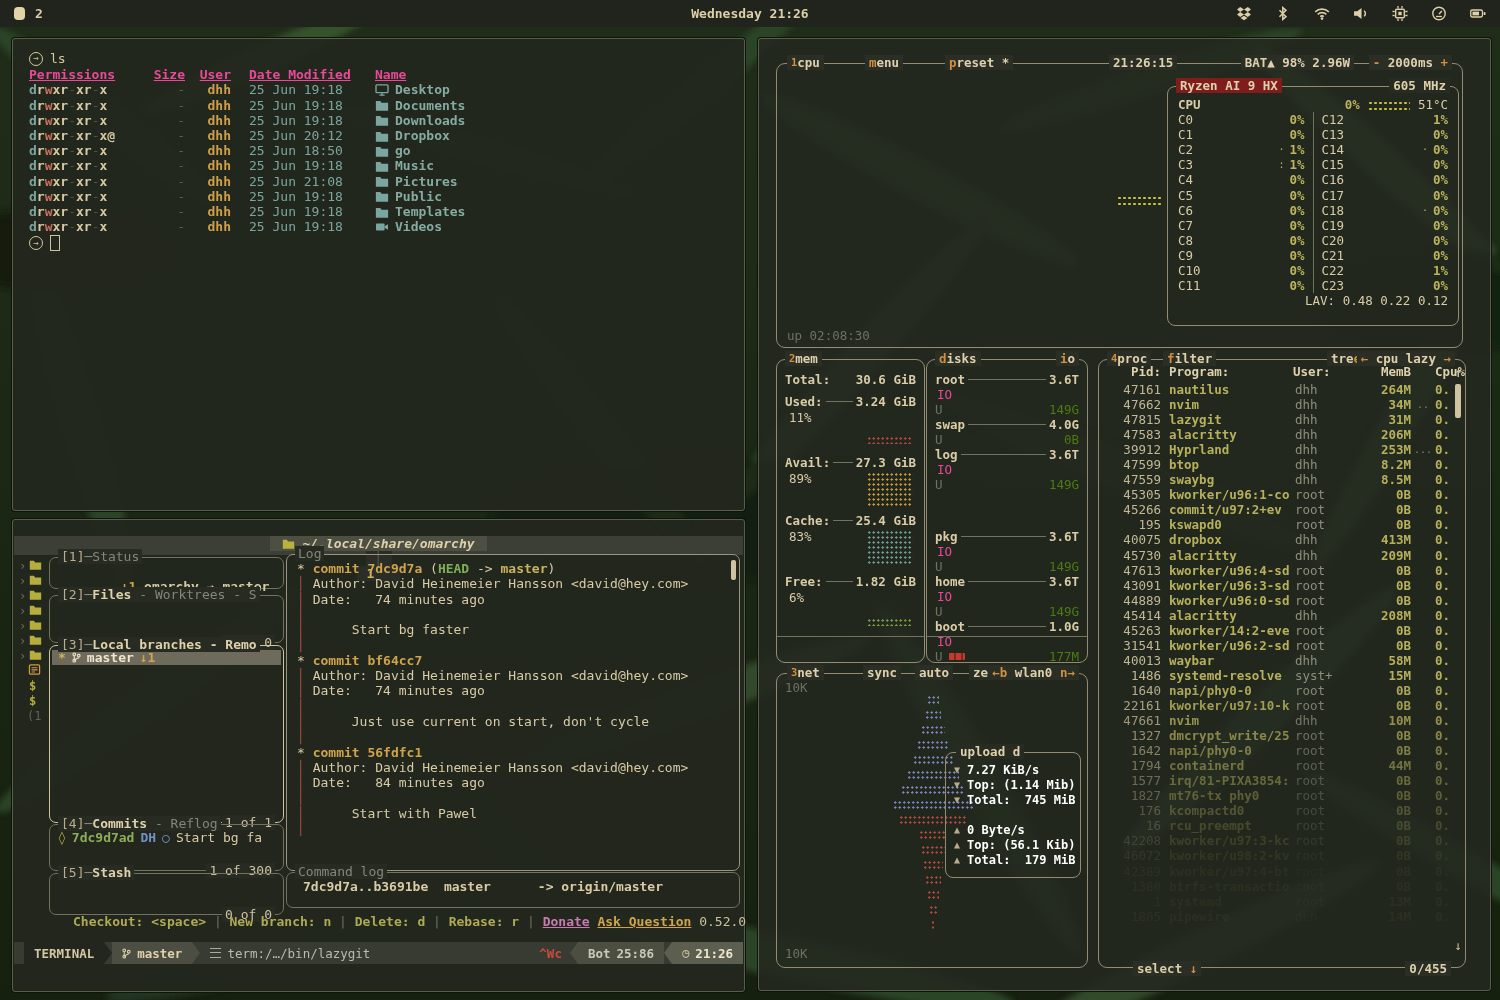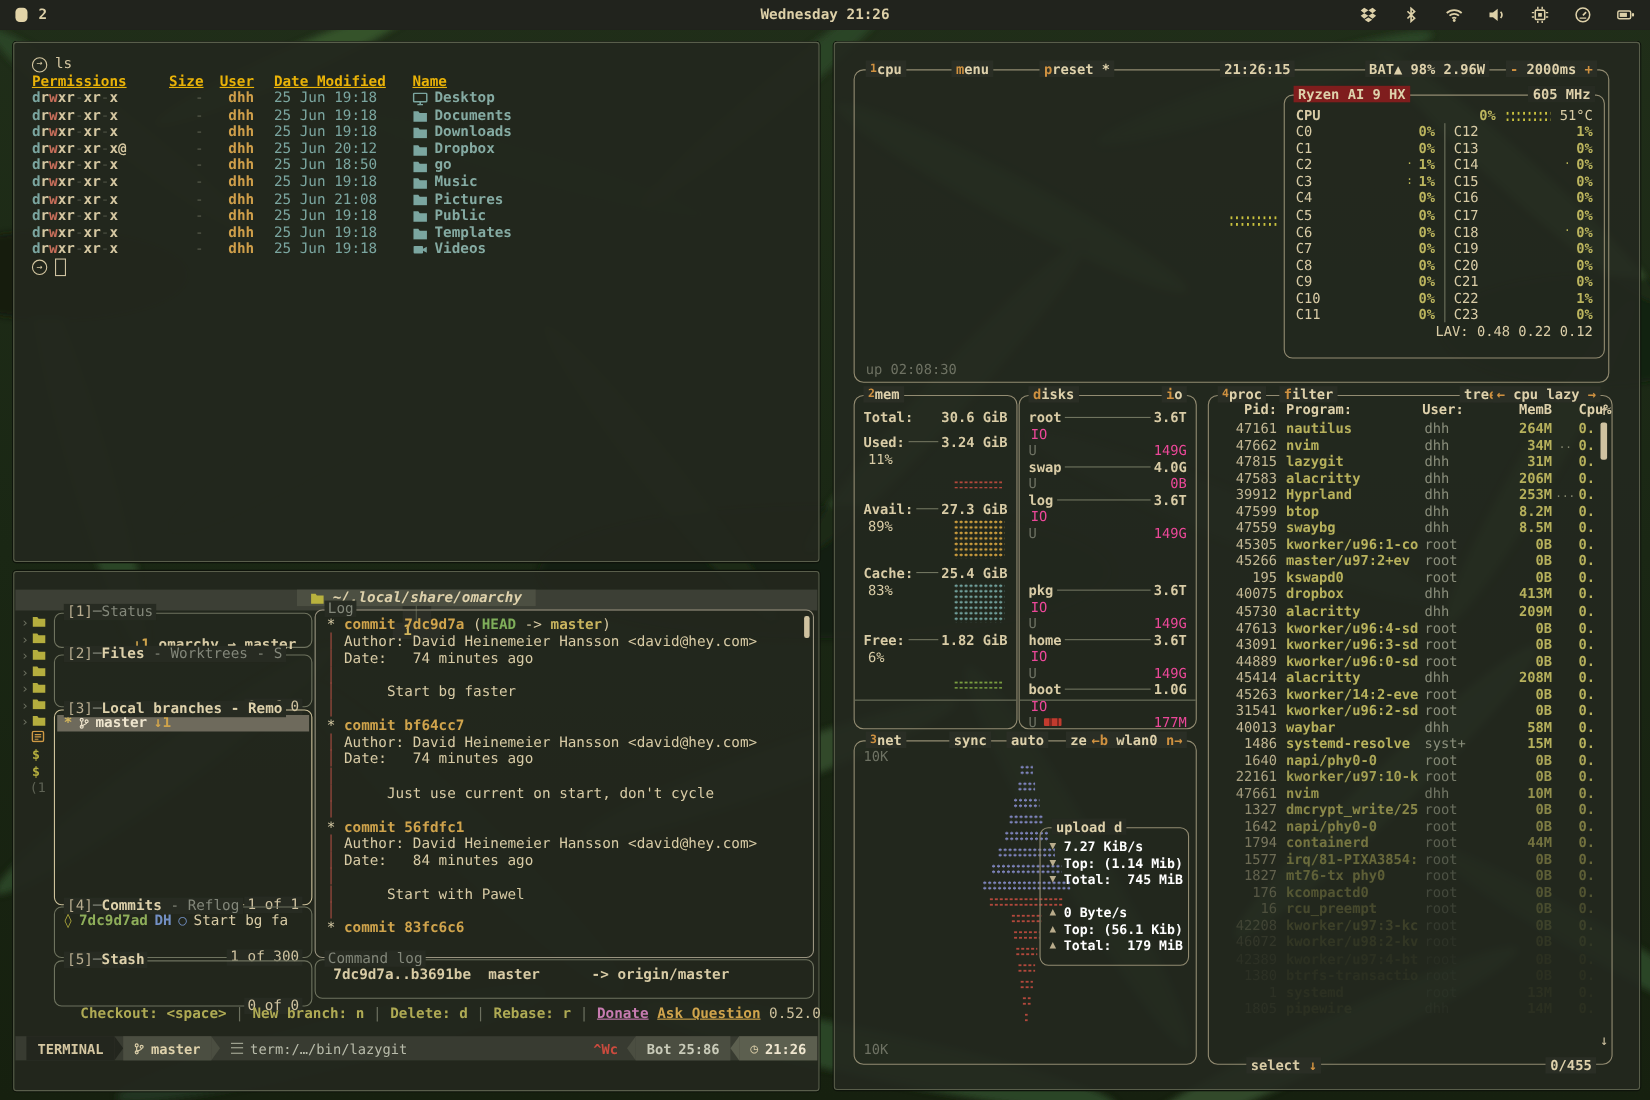--- a/index.html
+++ b/index.html
@@ -19,21 +19,21 @@
   .tbi{width:16px;height:15px;color:#ddd0a8;display:inline-flex;align-items:center;}
   .tbi svg{width:100%;height:100%;fill:currentColor;}
   
   .win{position:absolute;border:1px solid #595e4b;border-radius:3px;box-shadow:0 0 0 1px #0e130b;z-index:3;}
   .win-ls{left:12px;top:38px;width:731px;height:471px;background:rgba(35,39,30,.95);}
   .win-git{left:12px;top:519px;width:731px;height:471px;background:rgba(35,39,30,.95);}
   .win-btop{left:758px;top:38px;width:731px;height:951px;background:rgba(36,40,31,.9);}
   
   .lsbody{position:absolute;left:16px;top:12px;right:10px;font-size:13px;line-height:15.2px;color:#d6c8a2;}
   .ls-row{display:grid;grid-template-columns:122px 34px 50px 118px 1fr;white-space:pre;}
-  .ls-head span{color:#eab308;font-weight:bold;text-decoration:underline;}
+  .ls-head span{color:#ec4899;font-weight:bold;text-decoration:underline;}
   .ls-head .c-size,.c-size{text-align:right;}
   .c-user{text-align:right;padding-right:4px;color:#cf9f4a;font-weight:bold;}
   .c-date{padding-left:14px;color:#7ba6a0;}
   .c-name{padding-left:22px;color:#85aba3;font-weight:bold;display:flex;gap:6px;align-items:center;white-space:pre;}
   .c-size{color:#5a5e4e;}
   .fic{width:14px;height:12px;display:inline-flex;}
   .fic svg{width:14px;height:12px;}
   .prompt{display:flex;align-items:center;gap:7px;margin-bottom:1px;}
   .pr-ic{width:12px;height:12px;border:1.4px solid #d6c8a2;border-radius:50%;display:inline-flex;
      align-items:center;justify-content:center;font-size:9px;color:#d6c8a2;}
@@ -119,21 +119,21 @@
   .memgraph{position:absolute;}
   .g-red{background-image:radial-gradient(circle,#b3483c 1.1px,transparent 1.2px);background-size:4.5px 5px;}
   .g-orange{background-image:radial-gradient(circle,#c89a3c 1.2px,transparent 1.3px);background-size:4.5px 5px;}
   .g-teal{background-image:radial-gradient(circle,#6f9e99 1.2px,transparent 1.3px);background-size:4.5px 5px;}
   .g-green{background-image:radial-gradient(circle,#7a9e40 1.1px,transparent 1.2px);background-size:4.5px 5px;}
   .g-blue{background-image:radial-gradient(circle,#7d83bb 1.2px,transparent 1.3px);background-size:4.5px 5px;}
   .diskrows{position:absolute;left:8px;right:8px;top:12px;}
   .d-io{color:#ec4899;height:15px;padding-left:2px;}
   .d-u{display:flex;height:15px;align-items:center;gap:6px;}
   .d-u .ul{color:#6e7263;}
-  .d-u .uv{margin-left:auto;color:#ec4899;}
+  .d-u .uv{margin-left:auto;color:#4d7c0f;}
   .d-act{width:16px;height:7px;border-radius:1px;background:repeating-linear-gradient(90deg,#c23b2e 0 5px,#7e2720 5px 7px);}
   .netgraph-row{margin:0 auto;height:10px;}
   .netrows{position:absolute;left:96px;top:16px;width:120px;}
   .statsbox{position:absolute;left:168px;top:78px;width:134px;height:124px;border:1.5px solid #938c72;border-radius:8px;}
   .st-row{display:flex;gap:7px;height:15px;align-items:center;padding:0 8px;font-size:12px;}
   .st-row .ar{color:#b9ac8c;font-size:10px;}
   .st-row .tx{color:#ffffff;font-weight:bold;white-space:pre;}
   .prochead{position:absolute;left:8px;right:16px;top:4px;display:grid;
      grid-template-columns:54px 132px 56px 62px 24px 1fr;font-weight:bold;color:#ded1ab;}
   .prochead span{white-space:pre;}
@@ -431,21 +431,20 @@
           <div class="log-line"><span class="lg-pipe">│</span><span class="lg-txt"> Date:   74 minutes ago</span></div>
           <div class="log-line"><span class="lg-pipe">│</span><span class="lg-txt"></span></div>
           <div class="log-line"><span class="lg-pipe">│</span><span class="lg-txt">      Just use current on start, don't cycle</span></div>
           <div class="log-line"><span class="lg-pipe">│</span><span class="lg-txt"></span></div>
           <div class="log-line"><span class="lg-txt">* </span><span class="lg-commit">commit 56fdfc1</span></div>
           <div class="log-line"><span class="lg-pipe">│</span><span class="lg-txt"> Author: David Heinemeier Hansson &lt;david@hey.com&gt;</span></div>
           <div class="log-line"><span class="lg-pipe">│</span><span class="lg-txt"> Date:   84 minutes ago</span></div>
           <div class="log-line"><span class="lg-pipe">│</span><span class="lg-txt"></span></div>
           <div class="log-line"><span class="lg-pipe">│</span><span class="lg-txt">      Start with Pawel</span></div>
           <div class="log-line"><span class="lg-pipe">│</span><span class="lg-txt"></span></div>
-          <div class="log-line"><span class="lg-txt">* </span><span class="lg-commit">commit 83fc6c6</span></div>
         </div>
     </div>
 
     <div class="panel" style="left:273px;top:352px;width:452px;height:34px;">
       <span class="ptitle"><span class="sub">Command log</span></span>
       <div class="pbody" style="padding-top:6px;font-weight:bold;padding-left:16px;">7dc9d7a..b3691be  master      -&gt; origin/master</div>
     </div>
 
     <div class="keybar" id="git-keys"><span>Checkout: &lt;space&gt;</span><span class="sep"> | </span><span>New branch: n</span><span class="sep"> | </span><span>Delete: d</span><span class="sep"> | </span><span>Rebase: r</span><span class="sep"> | </span><span class="donate">Donate</span><span> </span><span class="ask">Ask Question</span><span class="ver"> 0.52.0</span></div>
 
@@ -866,21 +865,21 @@
           <div class="proc-row" style="opacity: 1;">
             <span class="pr-pid">45305</span>
             <span class="pr-prog">kworker/u96:1-co</span>
             <span class="pr-user">root</span>
             <span class="pr-mem">0B</span>
             <span class="pr-dots"></span>
             <span class="pr-cpu">0.0</span>
           </div>
           <div class="proc-row" style="opacity: 1;">
             <span class="pr-pid">45266</span>
-            <span class="pr-prog">master/u97:2+ev</span>
+            <span class="pr-prog">commit/u97:2+ev</span>
             <span class="pr-user">root</span>
             <span class="pr-mem">0B</span>
             <span class="pr-dots"></span>
             <span class="pr-cpu">0.0</span>
           </div>
           <div class="proc-row" style="opacity: 1;">
             <span class="pr-pid">195</span>
             <span class="pr-prog">kswapd0</span>
             <span class="pr-user">root</span>
             <span class="pr-mem">0B</span>

